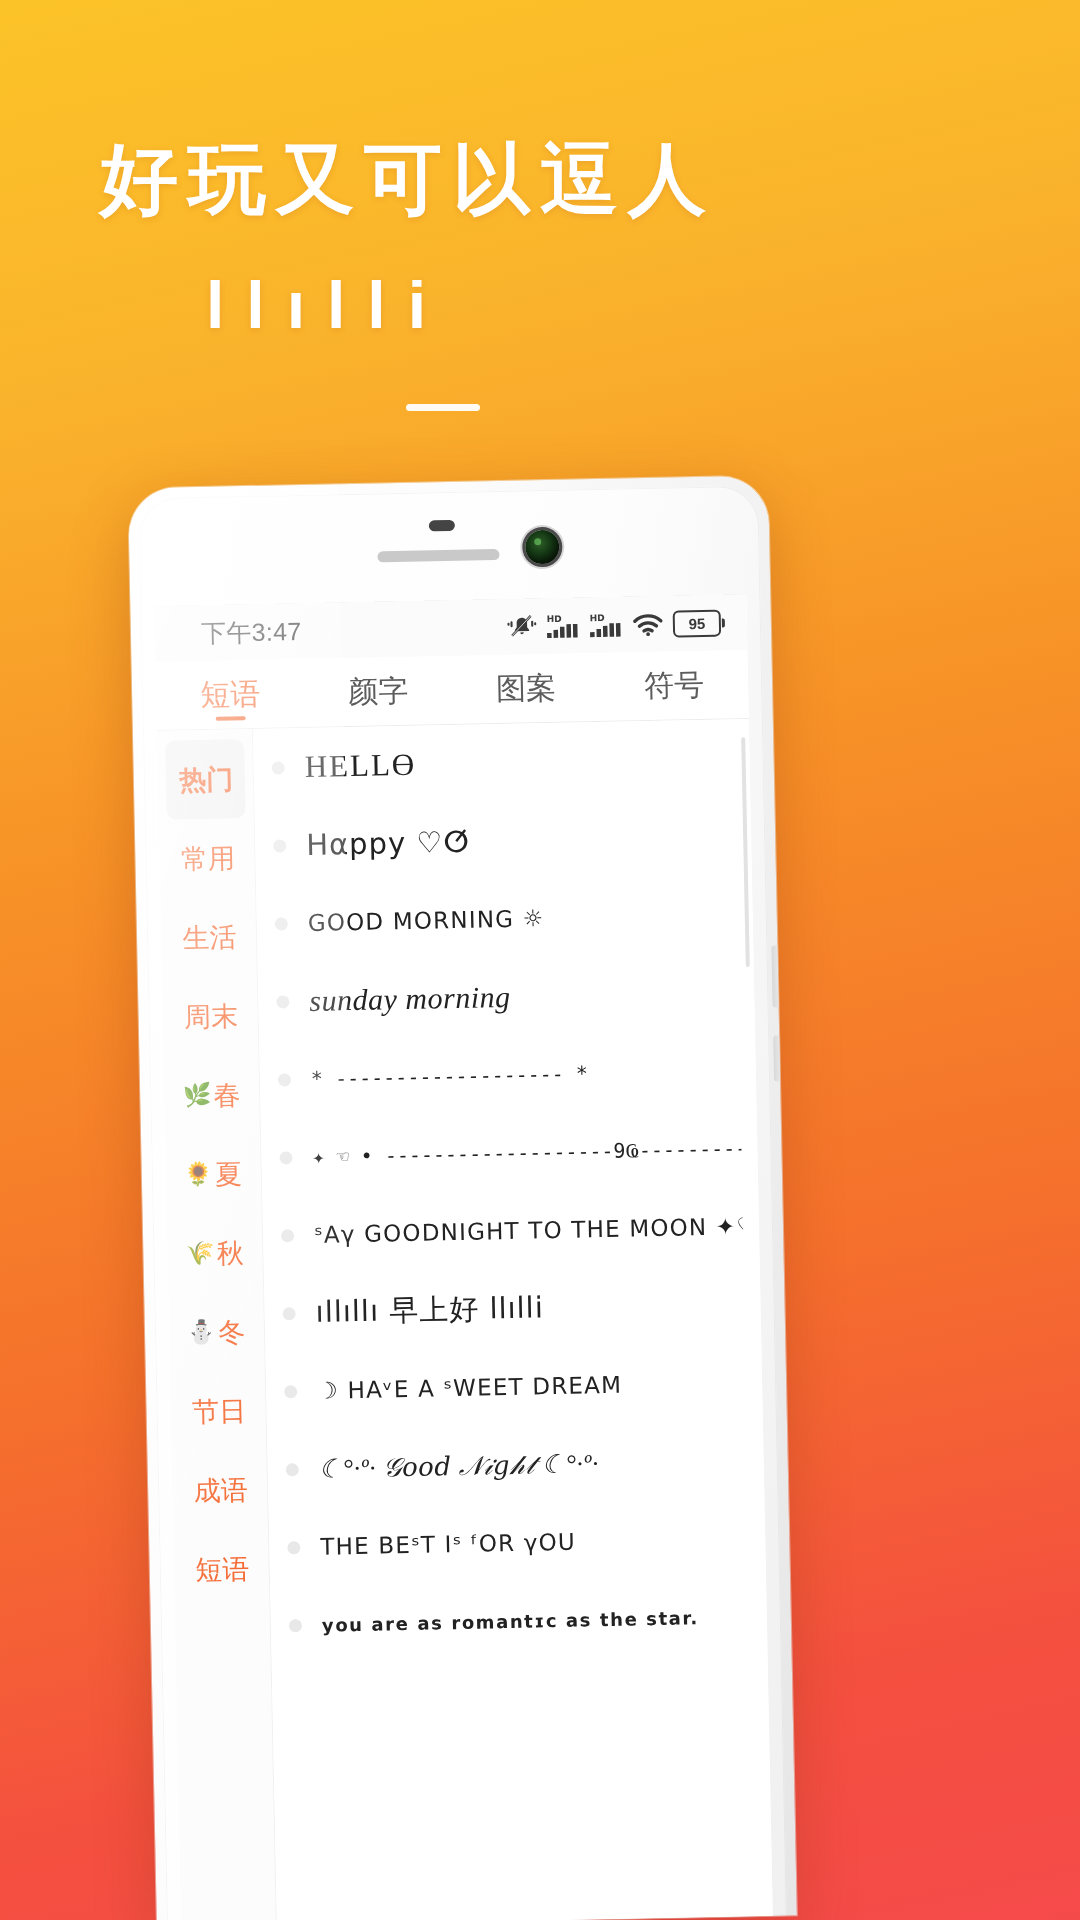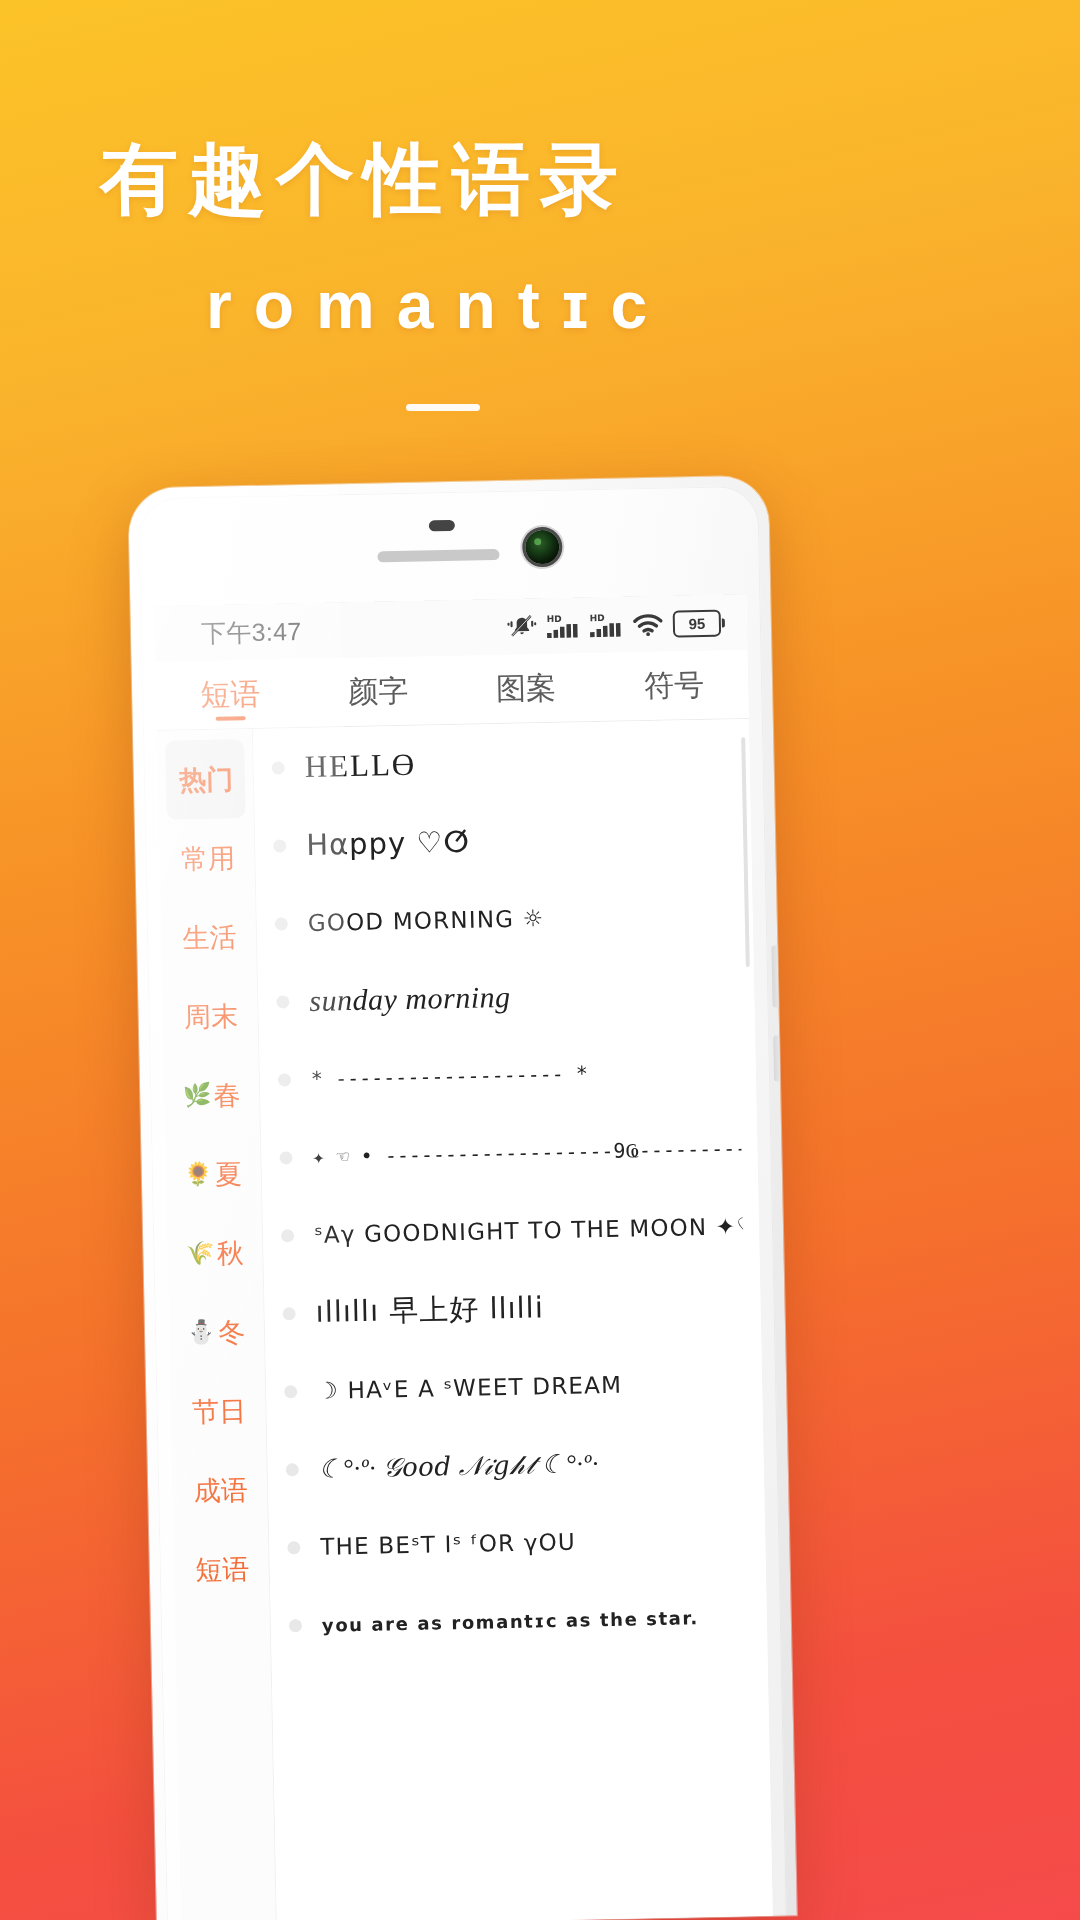--- a/index.html
+++ b/index.html
@@ -157,22 +157,22 @@
   }
   .scroll-thumb{
     position:absolute;right:2px;top:18px;width:4px;height:230px;
     background:#e2e2e2;border-radius:2px;
   }
 </style>
 </head>
 <body>
 
 <div class="promo">
-  <div class="promo-l1">有趣个性语录</div>
-  <div class="promo-l2">romantɪc</div>
+  <div class="promo-l1">好玩又可以逗人</div>
+  <div class="promo-l2">llılli</div>
   <div class="promo-rule"></div>
 </div>
 
 <div class="phone">
   <div class="phone-inner-edge"></div>
   <div class="side-btn"></div>
   <div class="side-btn b2"></div>
 
   <div class="sensor"></div>
   <div class="speaker"></div>

